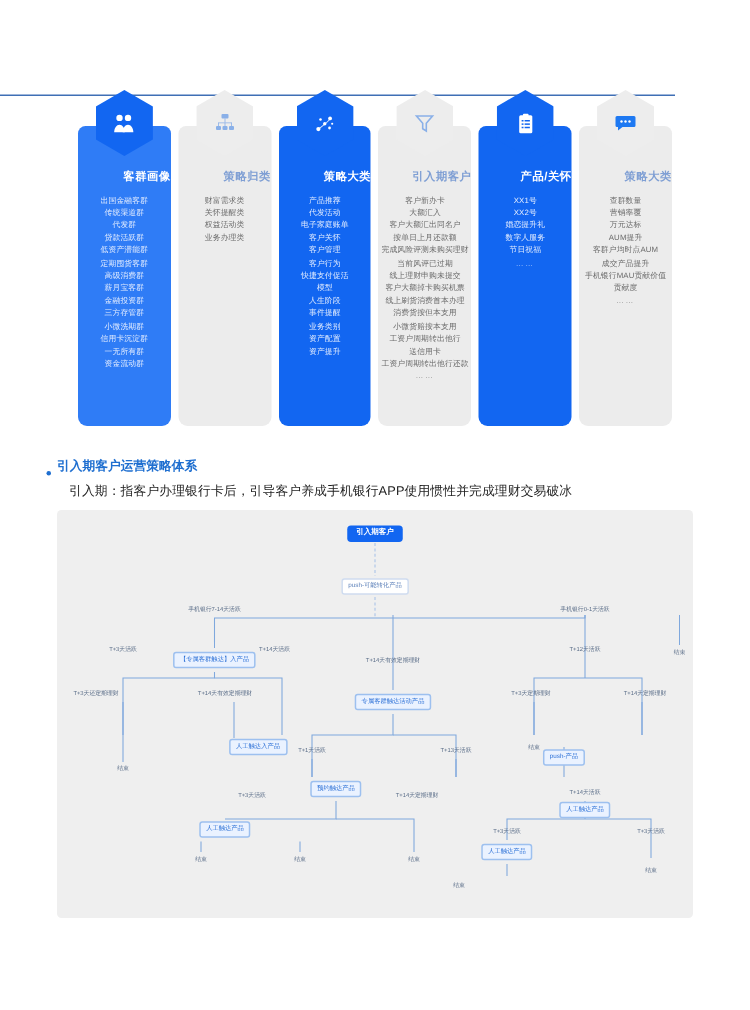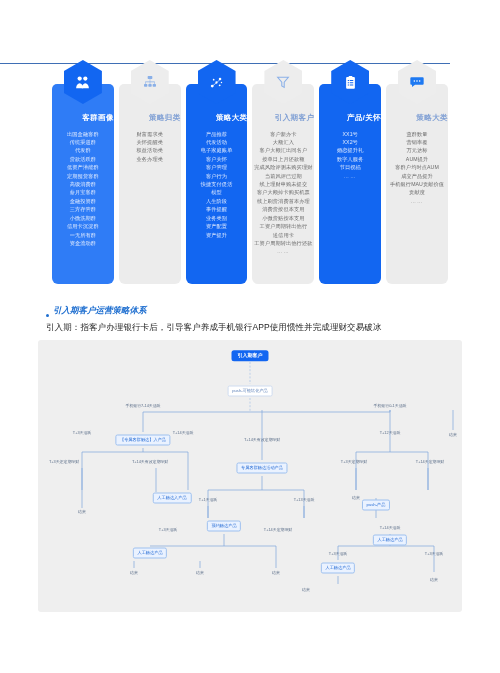--- a/index.html
+++ b/index.html
@@ -58,23 +58,23 @@
   .card-list li {
     list-style: none; font-size: 5.2px; line-height: 1.62;
     letter-spacing: .1px; white-space: nowrap;
   }
   .card.blue .card-list li, .card.blue.lite .card-list li { color: #e2ecff; }
   .card.grey .card-list li { color: #6a6a6a; }
   .card-list li.dots { letter-spacing: 1.2px; opacity:.75; }
 
   
   .sec-head {
-    position: absolute; left: 46px; top: 305px;
+    position: absolute; left: 31px; top: 305px;
     font-size: 8.5px; font-weight: bold; color: #1f6fd0;
-    display: flex; align-items: flex-end; gap: 4px; font-style: italic;
+    display: flex; align-items: flex-end; gap: 4px;
   }
   .sec-dot { width: 3px; height: 3px; border-radius: 50%; background: #1f6fd0; }
   .sec-sub {
     position: absolute; left: 46px; top: 322px;
     font-size: 8.5px; font-weight: normal; color: #1d1d1d; letter-spacing: .1px;
   }
 
   
   .flow-panel {
     position: absolute; left: 38px; top: 340px;

